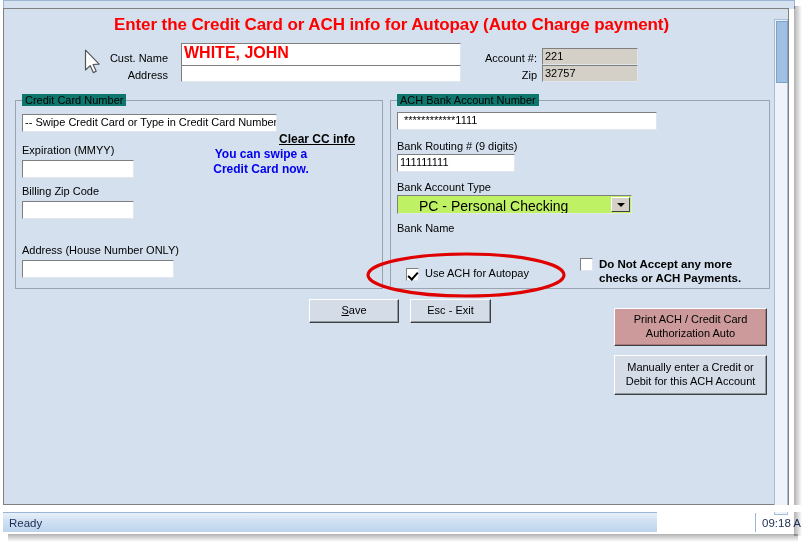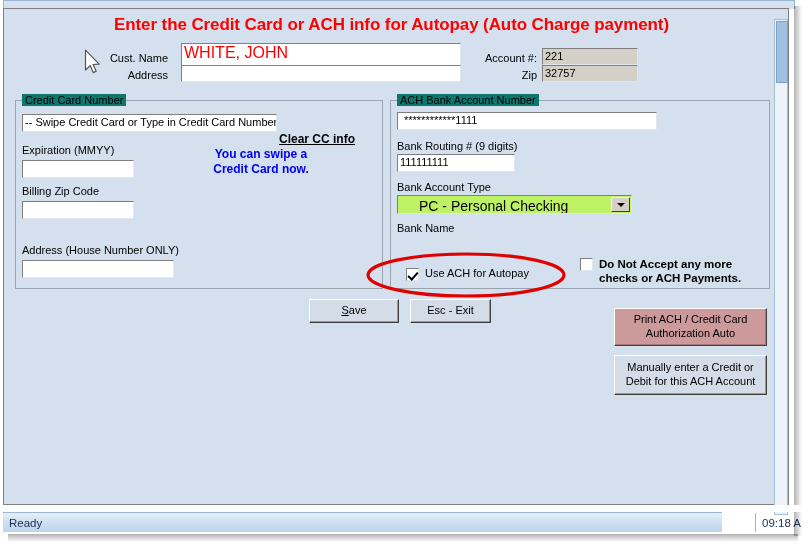--- a/index.html
+++ b/index.html
@@ -241,21 +241,21 @@
     pointer-events: none;
   }
 
   
   .cursor { position: absolute; pointer-events: none; }
 
   
   .statusbar {
     position: absolute;
     left: 3px; top: 512px;
-    width: 719px;
+    width: 654px;
     height: 20px;
     background: linear-gradient(to bottom, #e8f0f9 0%, #cfe0f2 45%, #bdd4ec 100%);
     border-top: 1px solid #9bb6d4;
     box-sizing: border-box;
     display: flex;
     align-items: center;
   }
   .status-text {
     font-size: 11.5px;
     color: #1a2c52;
@@ -288,21 +288,21 @@
 
   <div class="top-strip"></div>
   <div class="win-shadow"></div>
   <div class="win-shadow-b"></div>
 
   <div class="client-area">
 
     <div class="form-title">Enter the Credit Card or ACH info for Autopay (Auto Charge payment)</div>
 
     <div class="lbl lbl-r" style="left:96px; top:43px; width:68px;">Cust. Name</div>
-    <div class="tbox big" style="left:177px; top:34px; width:280px; height:32px;">WHITE, JOHN</div>
+    <div class="tbox big" style="left:177px; top:34px; width:280px; height:32px;font-weight:bold;">WHITE, JOHN</div>
 
     <div class="lbl lbl-r" style="left:96px; top:60px; width:68px;">Address</div>
     <div class="tbox" style="left:177px; top:56px; width:280px; height:17px;" title=""></div>
 
     <div class="lbl lbl-r" style="left:460px; top:43px; width:73px;">Account #:</div>
     <div class="tbox readonly" style="left:538px; top:39px; width:96px; height:17px;">221</div>
 
     <div class="lbl lbl-r" style="left:460px; top:60px; width:73px;">Zip</div>
     <div class="tbox readonly" style="left:538px; top:56px; width:96px; height:17px;">32757</div>
 

